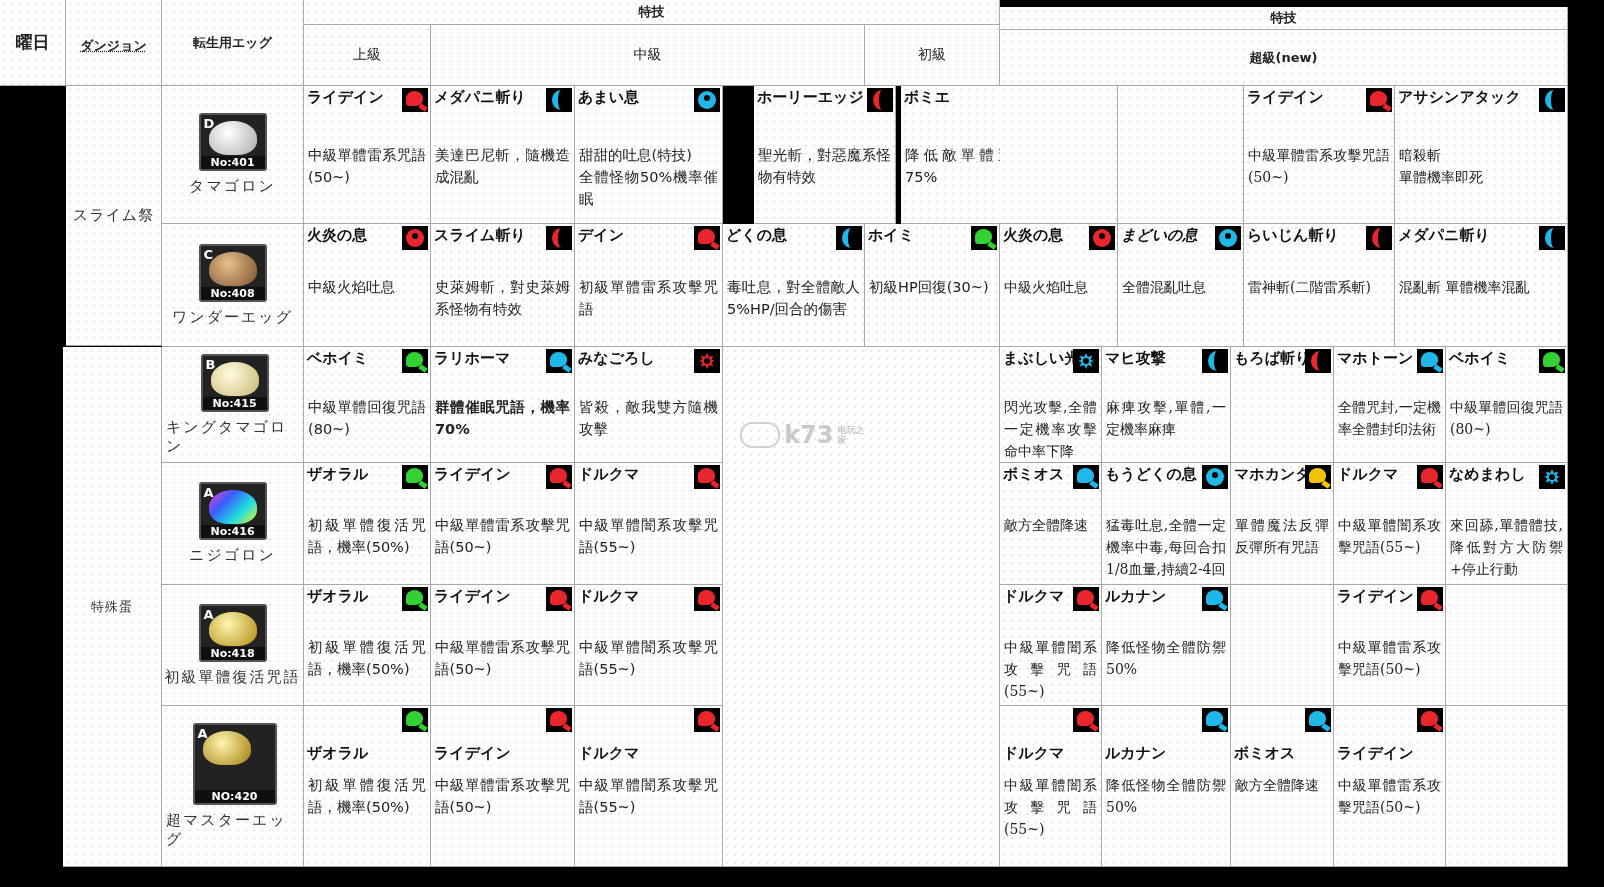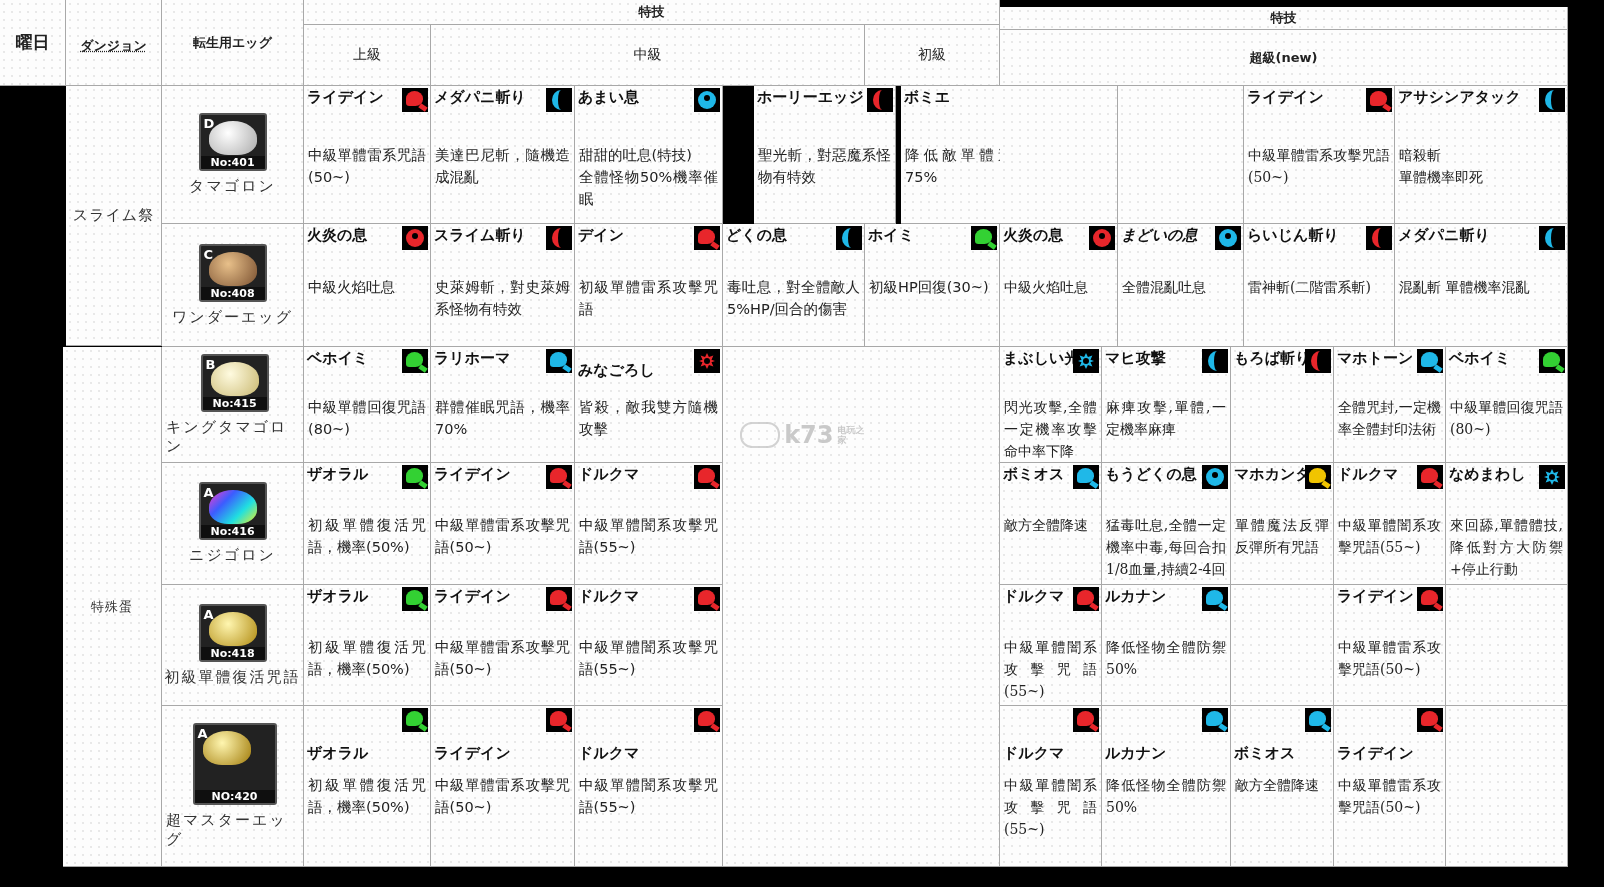--- a/index.html
+++ b/index.html
@@ -217,24 +217,24 @@
     <span class="ico">
       <span class="sp" style="background:#33d133;"></span>
     </span>
     <div class="sdesc" style="top:49px;white-space:pre-line;">中級單體回復咒語(80~)</div>
   </div>
 <div class="cell skill" style="left:431px;top:347px;width:144px;height:116px;">
     <div class="sname" style="margin-top:0px;">ラリホーマ</div>
     <span class="ico">
       <span class="sp" style="background:#1fb8e8;"></span>
     </span>
-    <div class="sdesc" style="top:49px;white-space:pre-line;">群體催眠咒語，機率70%</div>
+    <div class="sdesc" style="top:49px;white-space:pre-line;font-weight:bold;">群體催眠咒語，機率70%</div>
   </div>
 <div class="cell skill" style="left:575px;top:347px;width:148px;height:116px;">
-    <div class="sname" style="margin-top:12px;">みなごろし</div>
+    <div class="sname" style="margin-top:0px;">みなごろし</div>
     <span class="ico">
       <span class="st" style="background:#e8262b;"></span>
     </span>
     <div class="sdesc" style="top:49px;white-space:pre-line;">皆殺，敵我雙方隨機攻擊</div>
   </div>
 <div class="cell skill" style="left:1000px;top:347px;width:102px;height:116px;">
     <div class="sname" style="margin-top:0px;">まぶしい光</div>
     <span class="ico">
       <span class="st" style="background:#1fb8e8;"></span>
     </span>

